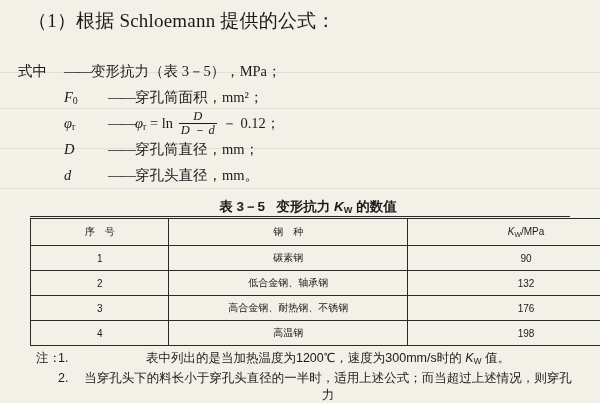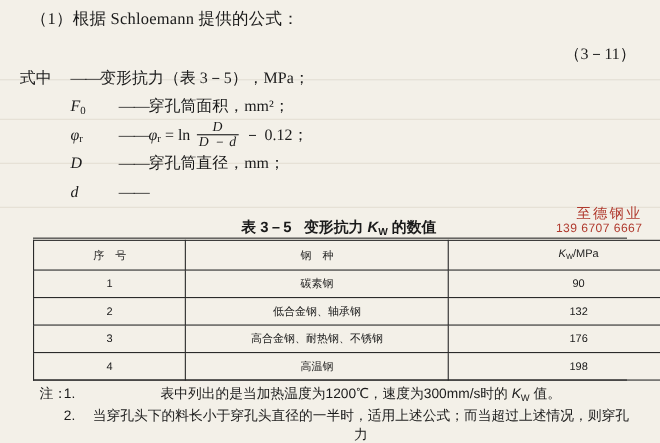--- a/index.html
+++ b/index.html
@@ -26,21 +26,21 @@
   .bleed {
     position: absolute;
     left: 0; right: 0;
     height: 1px;
     background: rgba(160,150,130,0.18);
   }
   .intro {
     position: absolute;
     left: 28px;
     top: 8px;
-    font-size: 15px;
+    font-size: 19px;
     letter-spacing: 0.2px;
   }
   .formula-main {
     position: absolute;
     left: 0; right: 0;
     top: 30px;
     text-align: center;
     font-size: 14px;
     font-family: "Liberation Serif", serif;
   }
@@ -207,21 +207,20 @@
 <div class="page">
 
   <div class="bleed" style="top:72px;"></div>
   <div class="bleed" style="top:108px;"></div>
   <div class="bleed" style="top:148px;"></div>
   <div class="bleed" style="top:188px;"></div>
 
   <div class="intro">（1）根据 Schloemann 提供的公式：</div>
 
 
-  <div class="eqnum">（3－11）</div>
 
   <div class="deflist">
 
     <div class="defrow">
       <span class="lead">式中</span>
       <span class="dash">——</span>
       <span class="txt">变形抗力（表 3－5），MPa；</span>
     </div>
 
     <div class="defrow">
@@ -250,28 +249,25 @@
       <span class="lead"></span>
       <span class="sym"><span class="italic">D</span><sub></sub></span>
       <span class="dash">——</span>
       <span class="txt">穿孔筒直径，mm；</span>
     </div>
 
     <div class="defrow">
       <span class="lead"></span>
       <span class="sym"><span class="italic">d</span><sub></sub></span>
       <span class="dash">——</span>
+      <span class="txt">穿孔头直径，mm。</span>
     </div>
 
   </div>
 
-  <div class="watermark">
-    <div class="wm1">至德钢业</div>
-    <div class="wm2">139 6707 6667</div>
-  </div>
 
   <div class="table-caption">
     <span>表 3－5</span>
     &nbsp;
     <span>变形抗力 </span><span class="italic">K</span><sub>W</sub><span> 的数值</span>
   </div>
 
   <div class="top-rule"></div>
 
   <table class="data">

